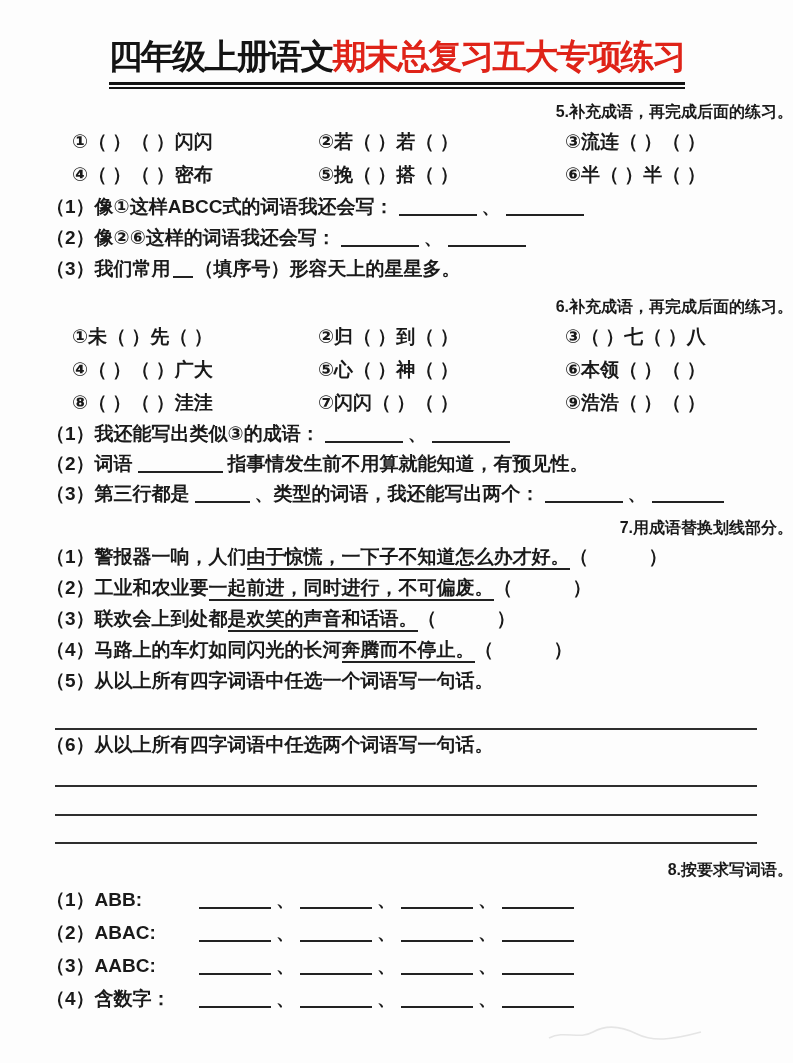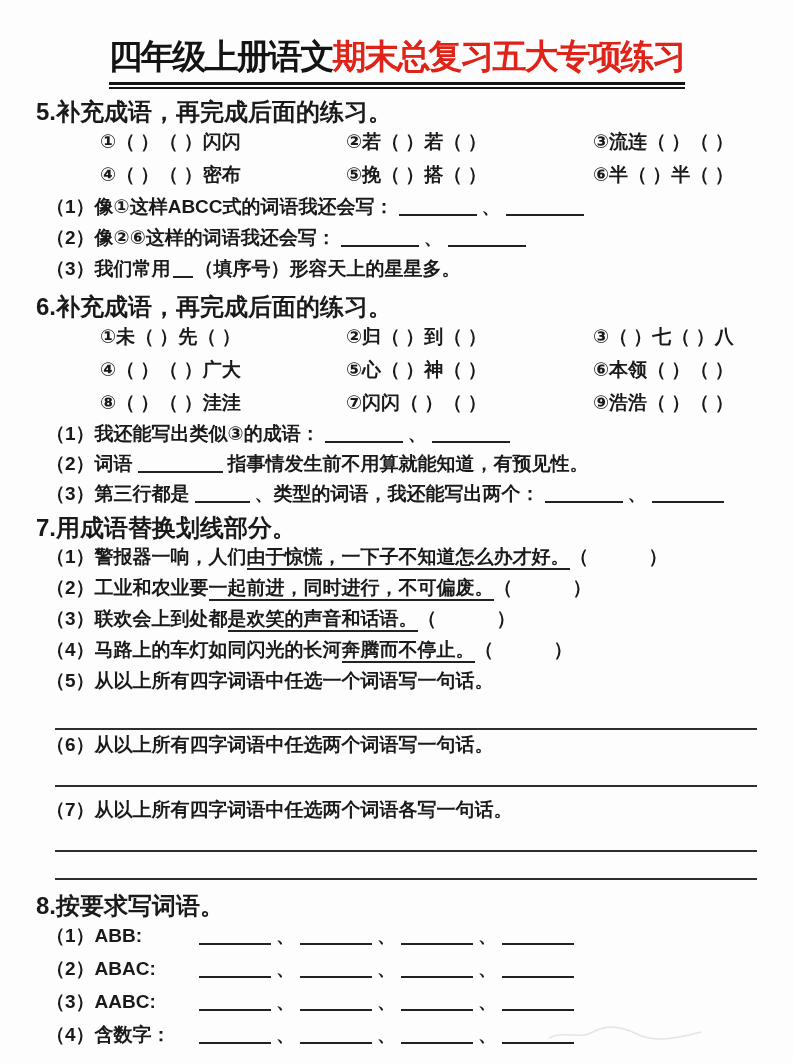--- a/index.html
+++ b/index.html
@@ -14,23 +14,23 @@
   }
   
   .title-wrap{width:max-content;margin:34px auto 0;text-align:center;}
   .title-line{font-size:34px;line-height:44px;letter-spacing:-2px;white-space:nowrap;}
   .t-black{color:#141414;}
   .t-red{color:#df2318;}
   .rule{width:100%;}
   .rule.thick{height:3px;background:#141414;margin-top:4px;}
   .rule.thin{height:2px;background:#141414;margin-top:2px;}
   
-  .sec-heading{margin:10px 0 0 36px;font-size:24px;line-height:26px;}
+  .sec-heading{margin:10px 0 0 36px;font-size:16px;line-height:26px;text-align:right;}
   .sec-heading.tight{margin-top:6px;}
-  .idiom-grid{margin-left:100px;display:grid;grid-template-columns:246px 247px 1fr;font-size:19px;}
+  .idiom-grid{margin-left:72px;display:grid;grid-template-columns:246px 247px 1fr;font-size:19px;}
   .idiom-grid .cell{height:33px;line-height:33px;white-space:nowrap;}
   .q{margin-left:46px;font-size:19px;line-height:31px;white-space:nowrap;}
   .q.h30{line-height:30px;}
   .q.h26{line-height:26px;}
   
   .blank{display:inline-block;border-bottom:2px solid #222;height:14px;vertical-align:baseline;transform:translateY(3px);margin:0 5px;}
   .w78{width:78px;} .w72{width:72px;} .w85{width:85px;} .w55{width:55px;} .w20{width:20px;margin:0 2px;}
   
   .ul{border-bottom:2px solid #222;padding-bottom:1px;}
   .pgap{display:inline-block;width:60px;}
@@ -88,21 +88,20 @@
 
   <div class="sec-heading tight">7.用成语替换划线部分。</div>
   <div class="q"><span>（1）警报器一响，人们</span><span class="ul">由于惊慌，一下子不知道怎么办才好。</span><span class="parens"><span>（</span><span class="pgap"></span><span>）</span></span></div>
   <div class="q"><span>（2）工业和农业要</span><span class="ul">一起前进，同时进行，不可偏废。</span><span class="parens"><span>（</span><span class="pgap"></span><span>）</span></span></div>
   <div class="q"><span>（3）联欢会上到处都</span><span class="ul">是欢笑的声音和话语。</span><span class="parens"><span>（</span><span class="pgap"></span><span>）</span></span></div>
   <div class="q"><span>（4）马路上的车灯如同闪光的长河</span><span class="ul">奔腾而不停止。</span><span class="parens"><span>（</span><span class="pgap"></span><span>）</span></span></div>
   <div class="q">（5）从以上所有四字词语中任选一个词语写一句话。</div>
   <div class="ansline mt32"></div>
   <div class="q h26 mt13">（6）从以上所有四字词语中任选两个词语写一句话。</div>
   <div class="ansline mt27"></div>
-  <div class="q h26 mt10">（7）从以上所有四字词语中任选两个词语各写一句话。</div>
   <div class="ansline mt27"></div>
   <div class="ansline mt26"></div>
 
   <div class="sec-heading mt7">8.按要求写词语。</div>
   <div class="wrow"><span class="wlabel">（1）ABB:</span><span class="blank w72"></span><span>、</span><span class="blank w72"></span><span>、</span><span class="blank w72"></span><span>、</span><span class="blank w72"></span></div>
   <div class="wrow"><span class="wlabel">（2）ABAC:</span><span class="blank w72"></span><span>、</span><span class="blank w72"></span><span>、</span><span class="blank w72"></span><span>、</span><span class="blank w72"></span></div>
   <div class="wrow"><span class="wlabel">（3）AABC:</span><span class="blank w72"></span><span>、</span><span class="blank w72"></span><span>、</span><span class="blank w72"></span><span>、</span><span class="blank w72"></span></div>
   <div class="wrow"><span class="wlabel">（4）含数字：</span><span class="blank w72"></span><span>、</span><span class="blank w72"></span><span>、</span><span class="blank w72"></span><span>、</span><span class="blank w72"></span></div>
 
   <svg class="wm" width="160" height="26" viewBox="0 0 160 26">

